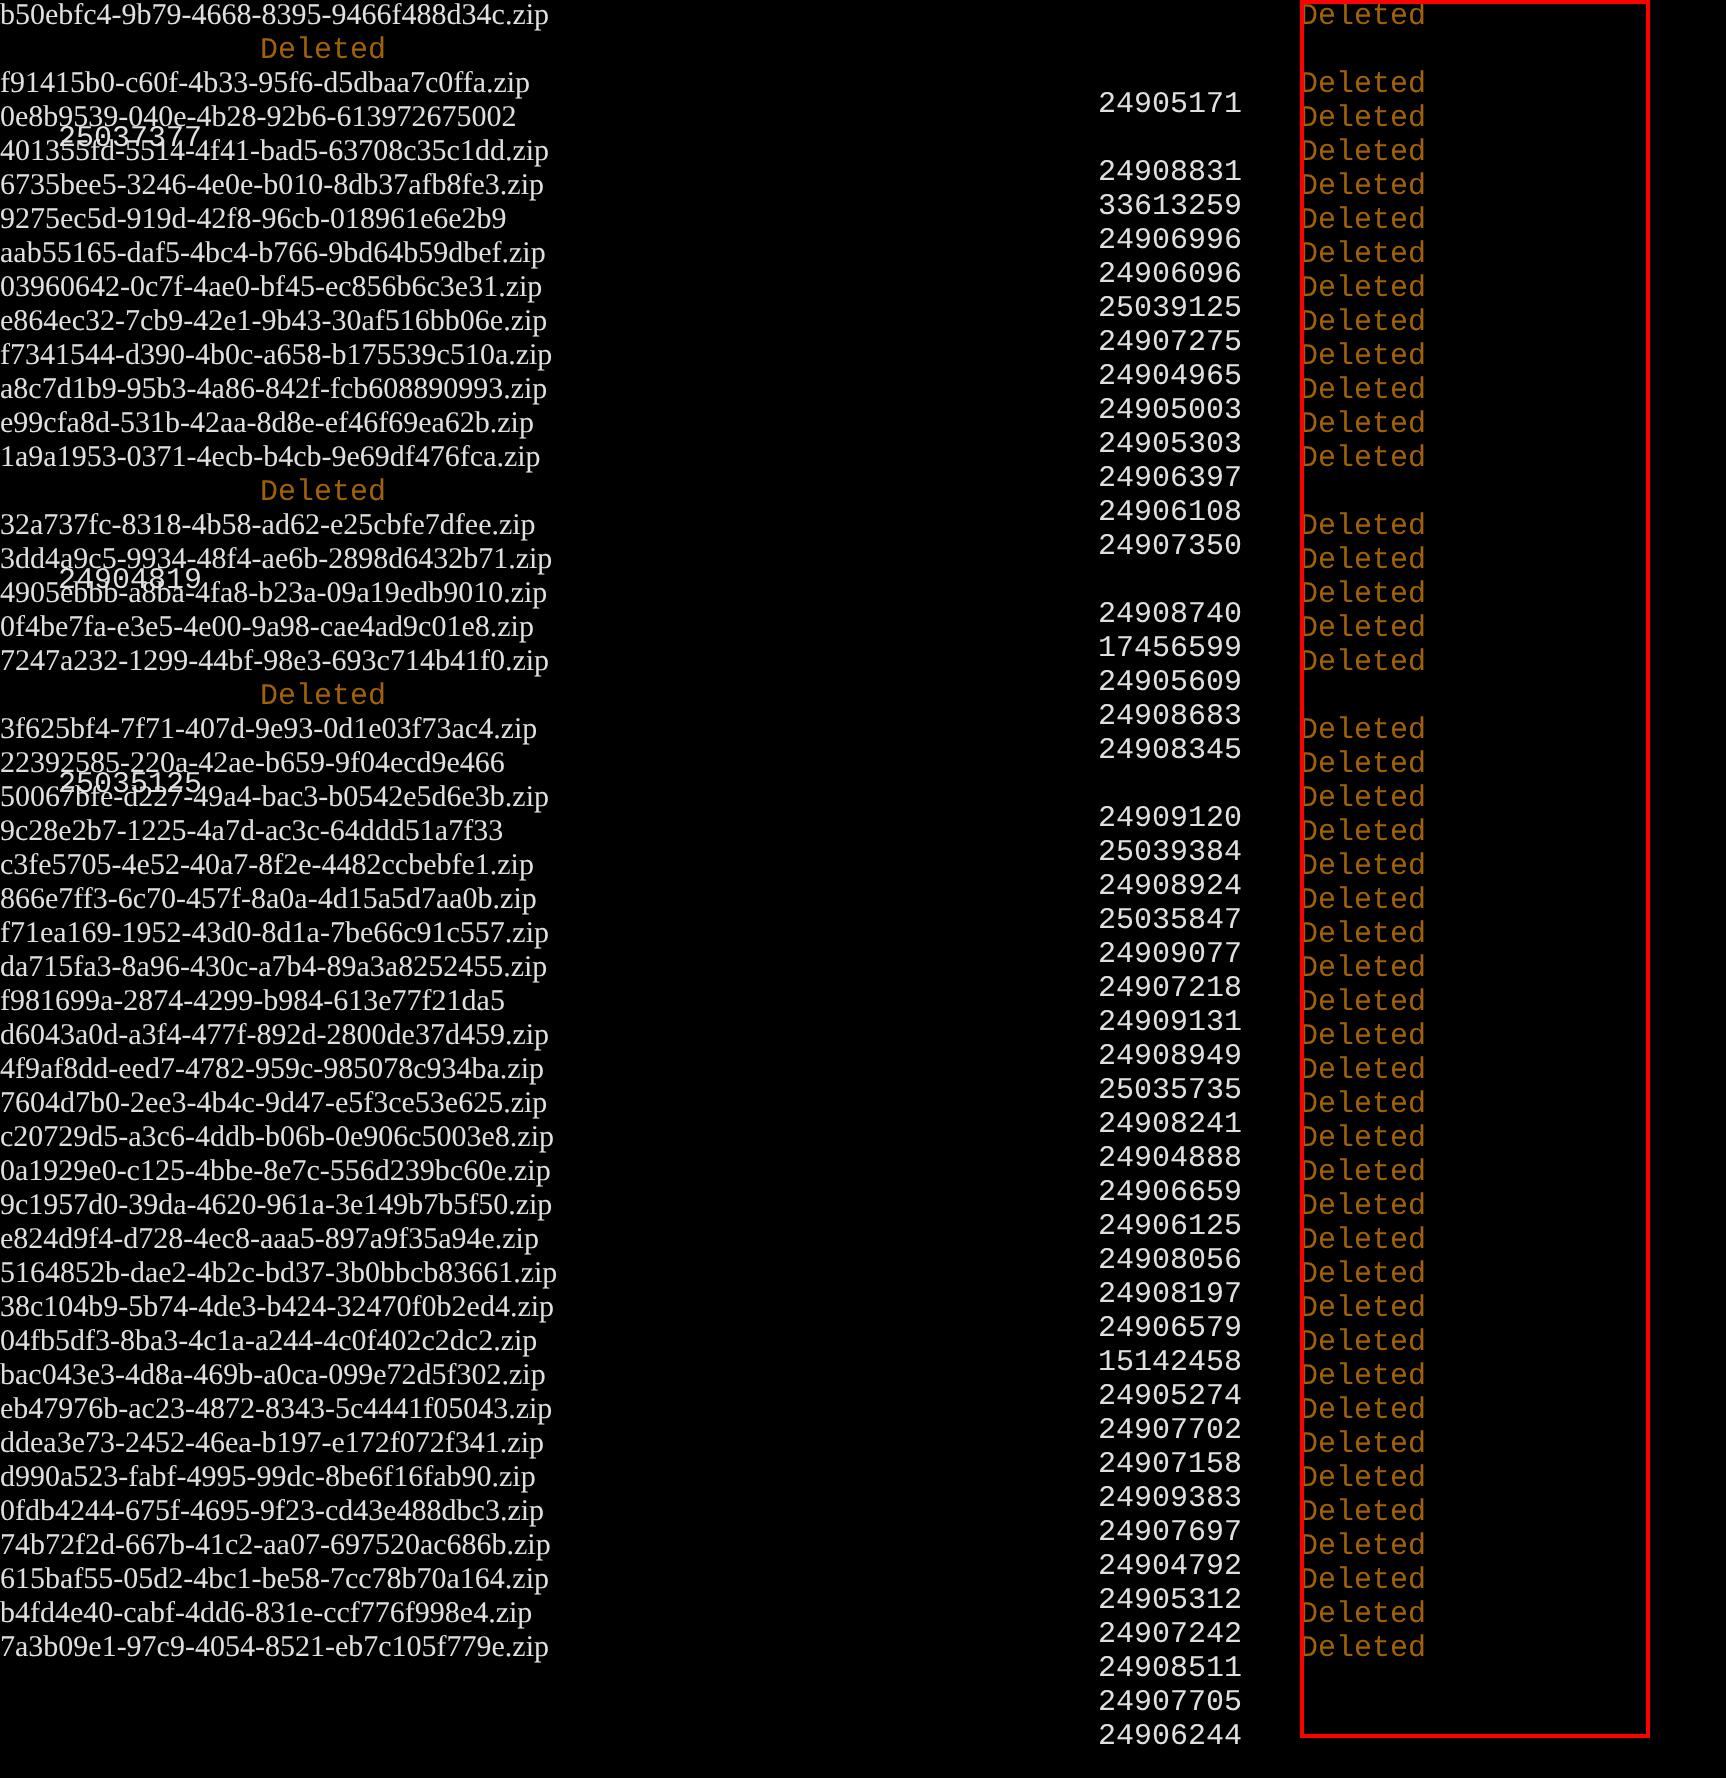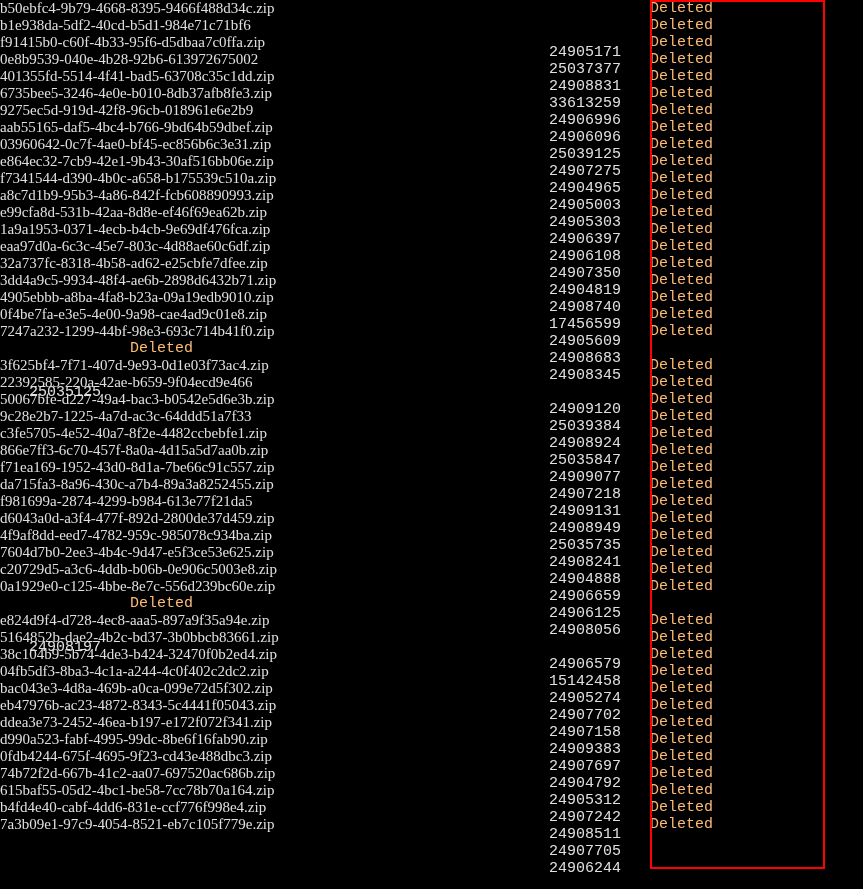--- a/index.html
+++ b/index.html
@@ -35,74 +35,74 @@
     }
     .size {
       color: #e0e0e0;
       width: 130px;
       text-align: right;
       flex-shrink: 0;
       padding-right: 29px;
       margin-top: 44px;
     }
     .status {
-      color: #fdba74;
+      color: #a16207;
       flex-shrink: 0;
     }
     .highlight-box {
       position: absolute;
       border: 2px solid #ff0000;
       top: 0px;
       left: 650px;
       width: 175px;
       height: 869px;
       pointer-events: none;
     }
   </style>
 </head>
 <body>
 
 <div class="terminal">
   <div id="rows-container">
       <div class="line"><span class="filename">b50ebfc4-9b79-4668-8395-9466f488d34c.zip</span><span class="size">24905171</span><span class="status">Deleted</span></div>
-      <div class="line"><span class="filename">b1e938da-5df2-40cd-b5d1-984e71c71bf6</span><span class="size">25037377</span><span class="status">Deleted</span></div>
+      <div class="line"><span class="size">25037377</span><span class="status">Deleted</span></div>
       <div class="line"><span class="filename">f91415b0-c60f-4b33-95f6-d5dbaa7c0ffa.zip</span><span class="size">24908831</span><span class="status">Deleted</span></div>
       <div class="line"><span class="filename">0e8b9539-040e-4b28-92b6-613972675002</span><span class="size">33613259</span><span class="status">Deleted</span></div>
       <div class="line"><span class="filename">401355fd-5514-4f41-bad5-63708c35c1dd.zip</span><span class="size">24906996</span><span class="status">Deleted</span></div>
       <div class="line"><span class="filename">6735bee5-3246-4e0e-b010-8db37afb8fe3.zip</span><span class="size">24906096</span><span class="status">Deleted</span></div>
       <div class="line"><span class="filename">9275ec5d-919d-42f8-96cb-018961e6e2b9</span><span class="size">25039125</span><span class="status">Deleted</span></div>
       <div class="line"><span class="filename">aab55165-daf5-4bc4-b766-9bd64b59dbef.zip</span><span class="size">24907275</span><span class="status">Deleted</span></div>
       <div class="line"><span class="filename">03960642-0c7f-4ae0-bf45-ec856b6c3e31.zip</span><span class="size">24904965</span><span class="status">Deleted</span></div>
       <div class="line"><span class="filename">e864ec32-7cb9-42e1-9b43-30af516bb06e.zip</span><span class="size">24905003</span><span class="status">Deleted</span></div>
       <div class="line"><span class="filename">f7341544-d390-4b0c-a658-b175539c510a.zip</span><span class="size">24905303</span><span class="status">Deleted</span></div>
       <div class="line"><span class="filename">a8c7d1b9-95b3-4a86-842f-fcb608890993.zip</span><span class="size">24906397</span><span class="status">Deleted</span></div>
       <div class="line"><span class="filename">e99cfa8d-531b-42aa-8d8e-ef46f69ea62b.zip</span><span class="size">24906108</span><span class="status">Deleted</span></div>
       <div class="line"><span class="filename">1a9a1953-0371-4ecb-b4cb-9e69df476fca.zip</span><span class="size">24907350</span><span class="status">Deleted</span></div>
-      <div class="line"><span class="filename">eaa97d0a-6c3c-45e7-803c-4d88ae60c6df.zip</span><span class="size">24904819</span><span class="status">Deleted</span></div>
+      <div class="line"><span class="size">24904819</span><span class="status">Deleted</span></div>
       <div class="line"><span class="filename">32a737fc-8318-4b58-ad62-e25cbfe7dfee.zip</span><span class="size">24908740</span><span class="status">Deleted</span></div>
       <div class="line"><span class="filename">3dd4a9c5-9934-48f4-ae6b-2898d6432b71.zip</span><span class="size">17456599</span><span class="status">Deleted</span></div>
       <div class="line"><span class="filename">4905ebbb-a8ba-4fa8-b23a-09a19edb9010.zip</span><span class="size">24905609</span><span class="status">Deleted</span></div>
       <div class="line"><span class="filename">0f4be7fa-e3e5-4e00-9a98-cae4ad9c01e8.zip</span><span class="size">24908683</span><span class="status">Deleted</span></div>
       <div class="line"><span class="filename">7247a232-1299-44bf-98e3-693c714b41f0.zip</span><span class="size">24908345</span><span class="status">Deleted</span></div>
       <div class="line"><span class="size">25035125</span><span class="status">Deleted</span></div>
       <div class="line"><span class="filename">3f625bf4-7f71-407d-9e93-0d1e03f73ac4.zip</span><span class="size">24909120</span><span class="status">Deleted</span></div>
       <div class="line"><span class="filename">22392585-220a-42ae-b659-9f04ecd9e466</span><span class="size">25039384</span><span class="status">Deleted</span></div>
       <div class="line"><span class="filename">50067bfe-d227-49a4-bac3-b0542e5d6e3b.zip</span><span class="size">24908924</span><span class="status">Deleted</span></div>
       <div class="line"><span class="filename">9c28e2b7-1225-4a7d-ac3c-64ddd51a7f33</span><span class="size">25035847</span><span class="status">Deleted</span></div>
       <div class="line"><span class="filename">c3fe5705-4e52-40a7-8f2e-4482ccbebfe1.zip</span><span class="size">24909077</span><span class="status">Deleted</span></div>
       <div class="line"><span class="filename">866e7ff3-6c70-457f-8a0a-4d15a5d7aa0b.zip</span><span class="size">24907218</span><span class="status">Deleted</span></div>
       <div class="line"><span class="filename">f71ea169-1952-43d0-8d1a-7be66c91c557.zip</span><span class="size">24909131</span><span class="status">Deleted</span></div>
       <div class="line"><span class="filename">da715fa3-8a96-430c-a7b4-89a3a8252455.zip</span><span class="size">24908949</span><span class="status">Deleted</span></div>
       <div class="line"><span class="filename">f981699a-2874-4299-b984-613e77f21da5</span><span class="size">25035735</span><span class="status">Deleted</span></div>
       <div class="line"><span class="filename">d6043a0d-a3f4-477f-892d-2800de37d459.zip</span><span class="size">24908241</span><span class="status">Deleted</span></div>
       <div class="line"><span class="filename">4f9af8dd-eed7-4782-959c-985078c934ba.zip</span><span class="size">24904888</span><span class="status">Deleted</span></div>
       <div class="line"><span class="filename">7604d7b0-2ee3-4b4c-9d47-e5f3ce53e625.zip</span><span class="size">24906659</span><span class="status">Deleted</span></div>
       <div class="line"><span class="filename">c20729d5-a3c6-4ddb-b06b-0e906c5003e8.zip</span><span class="size">24906125</span><span class="status">Deleted</span></div>
       <div class="line"><span class="filename">0a1929e0-c125-4bbe-8e7c-556d239bc60e.zip</span><span class="size">24908056</span><span class="status">Deleted</span></div>
-      <div class="line"><span class="size">24908197</span><span class="status">Deleted</span></div>
+      <div class="line"><span class="filename">9c1957d0-39da-4620-961a-3e149b7b5f50.zip</span><span class="size">24908197</span><span class="status">Deleted</span></div>
       <div class="line"><span class="filename">e824d9f4-d728-4ec8-aaa5-897a9f35a94e.zip</span><span class="size">24906579</span><span class="status">Deleted</span></div>
       <div class="line"><span class="filename">5164852b-dae2-4b2c-bd37-3b0bbcb83661.zip</span><span class="size">15142458</span><span class="status">Deleted</span></div>
       <div class="line"><span class="filename">38c104b9-5b74-4de3-b424-32470f0b2ed4.zip</span><span class="size">24905274</span><span class="status">Deleted</span></div>
       <div class="line"><span class="filename">04fb5df3-8ba3-4c1a-a244-4c0f402c2dc2.zip</span><span class="size">24907702</span><span class="status">Deleted</span></div>
       <div class="line"><span class="filename">bac043e3-4d8a-469b-a0ca-099e72d5f302.zip</span><span class="size">24907158</span><span class="status">Deleted</span></div>
       <div class="line"><span class="filename">eb47976b-ac23-4872-8343-5c4441f05043.zip</span><span class="size">24909383</span><span class="status">Deleted</span></div>
       <div class="line"><span class="filename">ddea3e73-2452-46ea-b197-e172f072f341.zip</span><span class="size">24907697</span><span class="status">Deleted</span></div>
       <div class="line"><span class="filename">d990a523-fabf-4995-99dc-8be6f16fab90.zip</span><span class="size">24904792</span><span class="status">Deleted</span></div>
       <div class="line"><span class="filename">0fdb4244-675f-4695-9f23-cd43e488dbc3.zip</span><span class="size">24905312</span><span class="status">Deleted</span></div>
       <div class="line"><span class="filename">74b72f2d-667b-41c2-aa07-697520ac686b.zip</span><span class="size">24907242</span><span class="status">Deleted</span></div>

